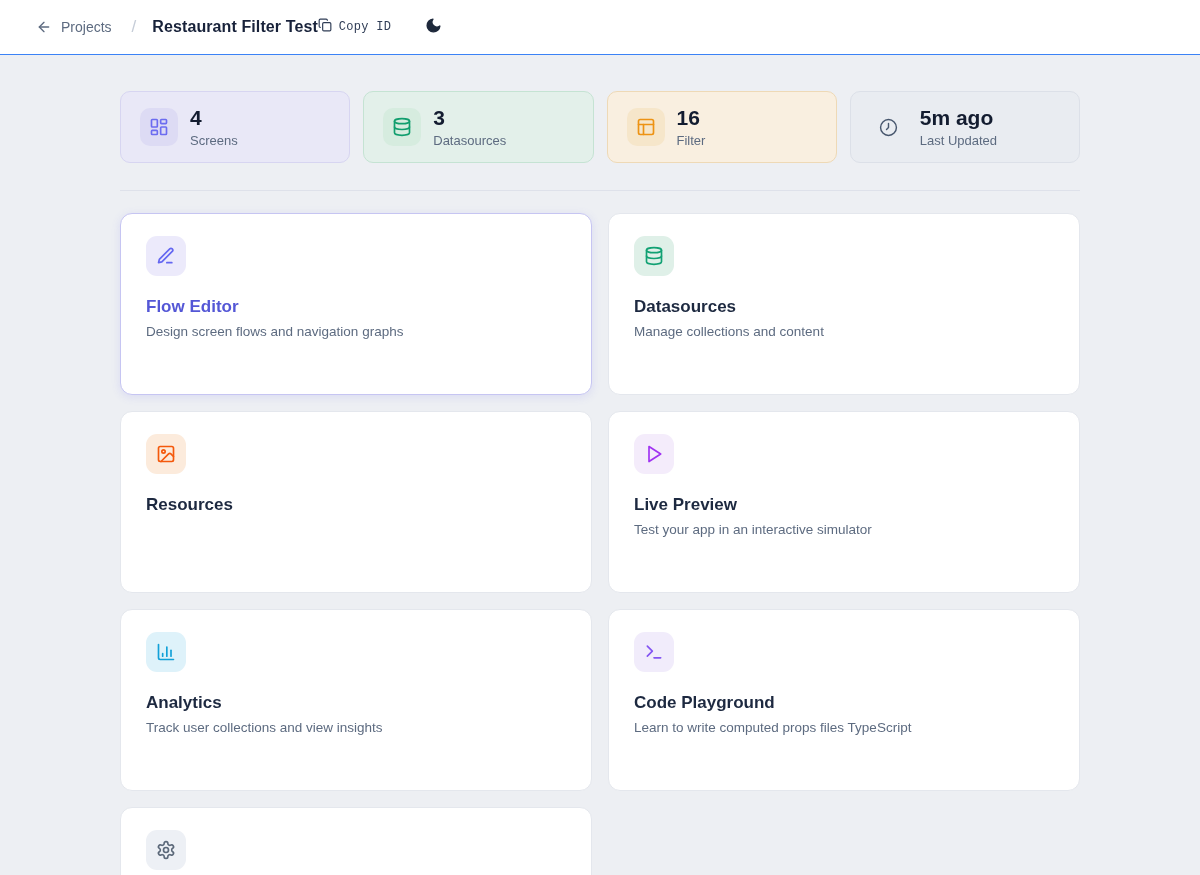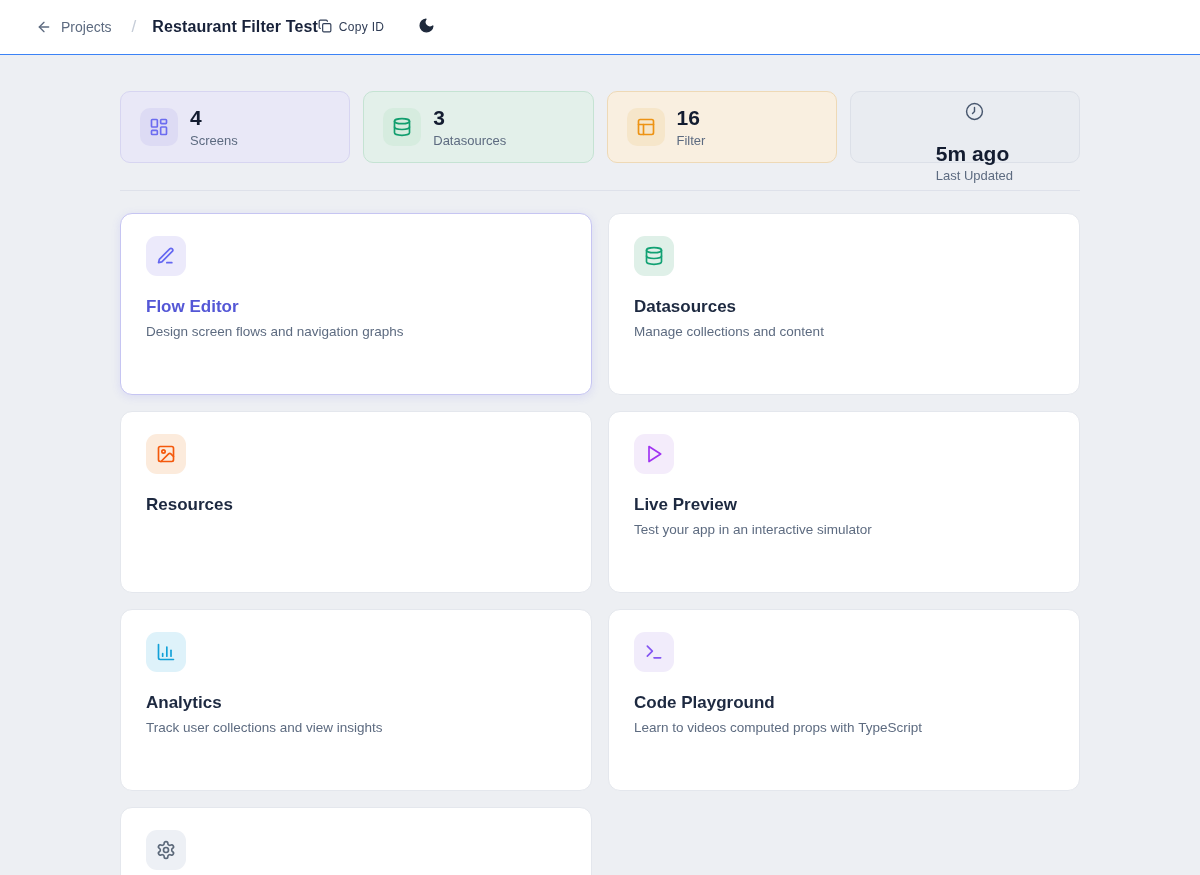--- a/index.html
+++ b/index.html
@@ -22,36 +22,36 @@
     color:#5d6b80; font-size:14px; font-weight:500;
     text-decoration:none; cursor:pointer;
   }
   .back-link svg { display:block; }
   .crumb-sep { color:#c6cdd8; font-size:17px; margin:0 16px 0 20px; font-weight:400; }
   .page-title { font-size:16px; font-weight:700; color:#18223a; letter-spacing:.1px; }
   .header-right { display:flex; align-items:center; gap:34px; }
   .copy-id-btn {
     display:flex; align-items:center; gap:7px;
     background:none; border:none; cursor:pointer;
-    font-family:Liberation Sans, sans-serif;
+    font-family:Liberation Mono, monospace;
     font-size:12px; color:#2f3c55; letter-spacing:.3px;
   }
   .theme-btn { background:none; border:none; cursor:pointer; color:#1e293b; display:flex; }
   
   .main { width:960px; margin:0 auto; padding-top:36px; }
   
   .stats-row { display:grid; grid-template-columns:repeat(4,1fr); gap:13px; }
   .stat-card {
     height:72px; border-radius:10px; border:1px solid transparent;
     display:flex; align-items:center; padding-left:19px; gap:12px;
   }
   .stat-card.screens   { background:#e9e8f7; border-color:#d7d5f1; }
   .stat-card.datasources { background:#e3f0ea; border-color:#c5e3d3; }
   .stat-card.entries   { background:#f9efe0; border-color:#eed9b6; }
-  .stat-card.updated   { background:#e9ecf1; border-color:#dce0e8;flex-direction:column; }
+  .stat-card.updated   { background:#e9ecf1; border-color:#dce0e8; }
   .stat-chip {
     width:38px; height:38px; border-radius:10px; flex:0 0 auto;
     display:flex; align-items:center; justify-content:center;
   }
   .screens .stat-chip    { background:#dddbf4; color:#6c6cf0; }
   .datasources .stat-chip{ background:#d6ecdf; color:#119e6e; }
   .entries .stat-chip    { background:#f6e6ca; color:#ed9314; }
   .updated .stat-chip    { background:transparent; color:#47566d; }
   .stat-value { font-size:21px; font-weight:700; color:#131c30; line-height:1.15; }
   .stat-label { font-size:13px; color:#5d6b80; margin-top:2px; }
@@ -244,21 +244,21 @@
     </div>
 
     <div class="card">
       <div class="card-chip chip-code">
         <svg width="20" height="20" viewBox="0 0 24 24" fill="none" stroke="currentColor" stroke-width="2" stroke-linecap="round" stroke-linejoin="round">
             <polyline points="4 17 10 11 4 5"></polyline>
             <line x1="12" x2="20" y1="19" y2="19"></line>
           </svg>
       </div>
       <div class="card-title">Code Playground</div>
-      <div class="card-desc">Learn to videos computed props with TypeScript</div>
+      <div class="card-desc">Learn to write computed props files TypeScript</div>
     </div>
 
     <div class="card">
       <div class="card-chip chip-settings">
         <svg width="20" height="20" viewBox="0 0 24 24" fill="none" stroke="currentColor" stroke-width="2" stroke-linecap="round" stroke-linejoin="round">
             <path d="M12.22 2h-.44a2 2 0 0 0-2 2v.18a2 2 0 0 1-1 1.73l-.43.25a2 2 0 0 1-2 0l-.15-.08a2 2 0 0 0-2.73.73l-.22.38a2 2 0 0 0 .73 2.73l.15.1a2 2 0 0 1 1 1.72v.51a2 2 0 0 1-1 1.74l-.15.09a2 2 0 0 0-.73 2.73l.22.38a2 2 0 0 0 2.73.73l.15-.08a2 2 0 0 1 2 0l.43.25a2 2 0 0 1 1 1.73V20a2 2 0 0 0 2 2h.44a2 2 0 0 0 2-2v-.18a2 2 0 0 1 1-1.73l.43-.25a2 2 0 0 1 2 0l.15.08a2 2 0 0 0 2.73-.73l.22-.39a2 2 0 0 0-.73-2.73l-.15-.08a2 2 0 0 1-1-1.74v-.5a2 2 0 0 1 1-1.74l.15-.09a2 2 0 0 0 .73-2.73l-.22-.38a2 2 0 0 0-2.73-.73l-.15.08a2 2 0 0 1-2 0l-.43-.25a2 2 0 0 1-1-1.73V4a2 2 0 0 0-2-2z"></path>
             <circle cx="12" cy="12" r="3"></circle>
           </svg>
       </div>
       <div class="card-title">Settings</div>

